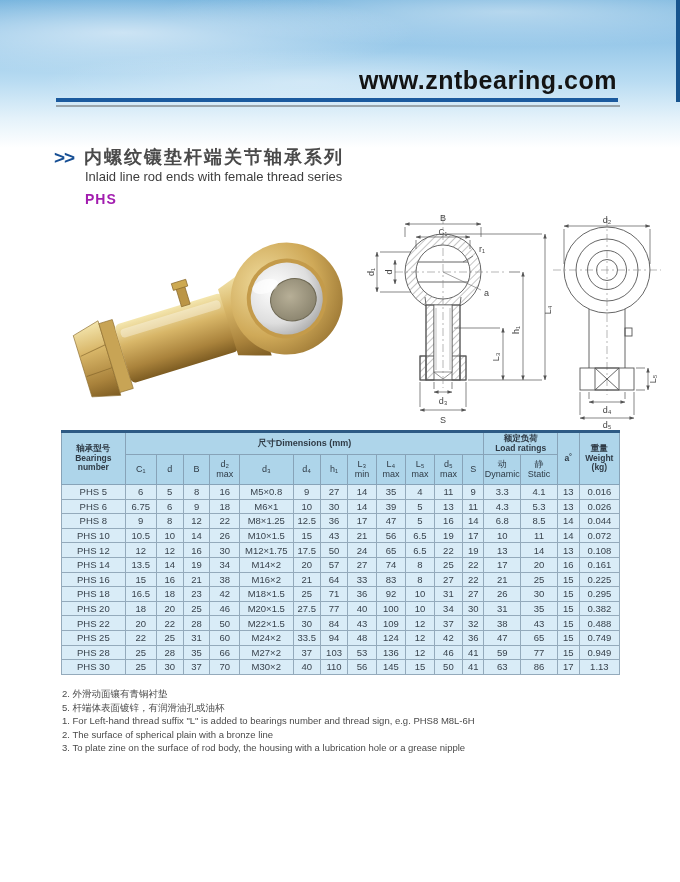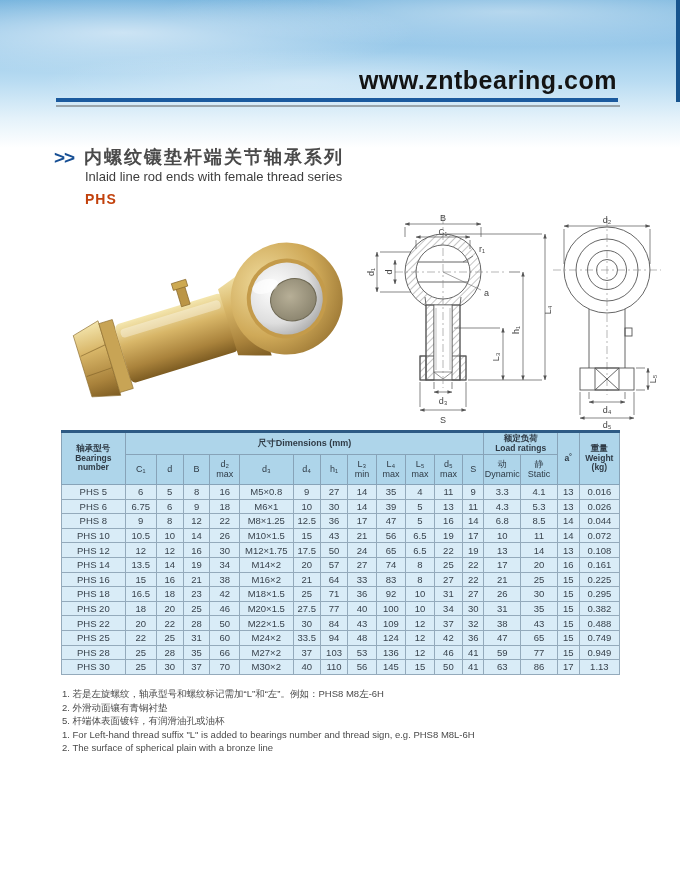--- a/index.html
+++ b/index.html
@@ -13,21 +13,21 @@
          radial-gradient(ellipse 380px 45px at 45% 55%, rgba(255,255,255,.35), rgba(255,255,255,0) 70%),
          linear-gradient(180deg,#6fb0dc 0%,#8fc3e7 22%,#b9dcf2 55%,#e4f2fa 80%,#ffffff 100%);}
   .edge-strip{position:absolute;right:0;top:0;width:4px;height:102px;background:#17548e;}
   .website{position:absolute;top:66px;right:63px;font-size:25px;font-weight:bold;color:#141414;letter-spacing:.5px;}
   .rule-blue{position:absolute;left:56px;top:98px;width:562px;height:4px;background:#1b5a9e;}
   .rule-gray{position:absolute;left:56px;top:105px;width:564px;height:2px;background:#9aa5ab;}
   
   .title-arrows{position:absolute;left:54px;top:147px;font-size:19px;font-weight:bold;color:#174f94;letter-spacing:-1px;}
   .title-cn{position:absolute;left:84px;top:145px;font-size:18px;font-weight:bold;color:#4a4a4a;letter-spacing:2px;}
   .title-en{position:absolute;left:85px;top:169px;font-size:13px;color:#3d3d3d;}
-  .series{position:absolute;left:85px;top:191px;font-size:14px;font-weight:bold;color:#c2410c;letter-spacing:1px;}
+  .series{position:absolute;left:85px;top:191px;font-size:14px;font-weight:bold;color:#a21caf;letter-spacing:1px;}
   
   .photo{position:absolute;left:68px;top:224px;}
   .drawings{position:absolute;left:355px;top:210px;}
   
   .spec-wrap{position:absolute;left:61px;top:430px;width:559px;}
   table.spec{width:100%;border-collapse:collapse;table-layout:fixed;
              border:1.5px solid #4f7899;border-top:3px solid #2d5a84;}
   table.spec th{background:#aed5ea;color:#2f3b46;font-size:8.5px;font-weight:bold;
                 line-height:9.5px;text-align:center;vertical-align:middle;
                 border:1px solid #87a3b8;white-space:pre-line;padding:1px 0;}
@@ -516,24 +516,24 @@
             <td>63</td>
             <td>86</td>
             <td>17</td>
             <td>1.13</td>
           </tr>
         </tbody>
     </table>
   </div>
 
   <div class="notes">
-      <div class="note-line">1. 若是左旋螺纹，轴承型号和螺纹标记需加“L”和“左”。例如：PHS8 M8左-6H</div>
       <div class="note-line">2. 外滑动面镶有青铜衬垫</div>
       <div class="note-line">5. 杆端体表面镀锌，有润滑油孔或油杯</div>
       <div class="note-line">1. For Left-hand thread suffix "L" is added to bearings number and thread sign, e.g. PHS8 M8L-6H</div>
       <div class="note-line">2. The surface of spherical plain with a bronze line</div>
+      <div class="note-line">3. To plate zine on the surface of rod body, the housing with a lubrication hole or a grease nipple</div>
     </div>
 
   <div class="wm1">TTMN.COM</div>
   <div class="page-num">新亿特 Page 72</div>
   <div class="bottom-rule"></div>
 
 </div>
 
 </body></html>

